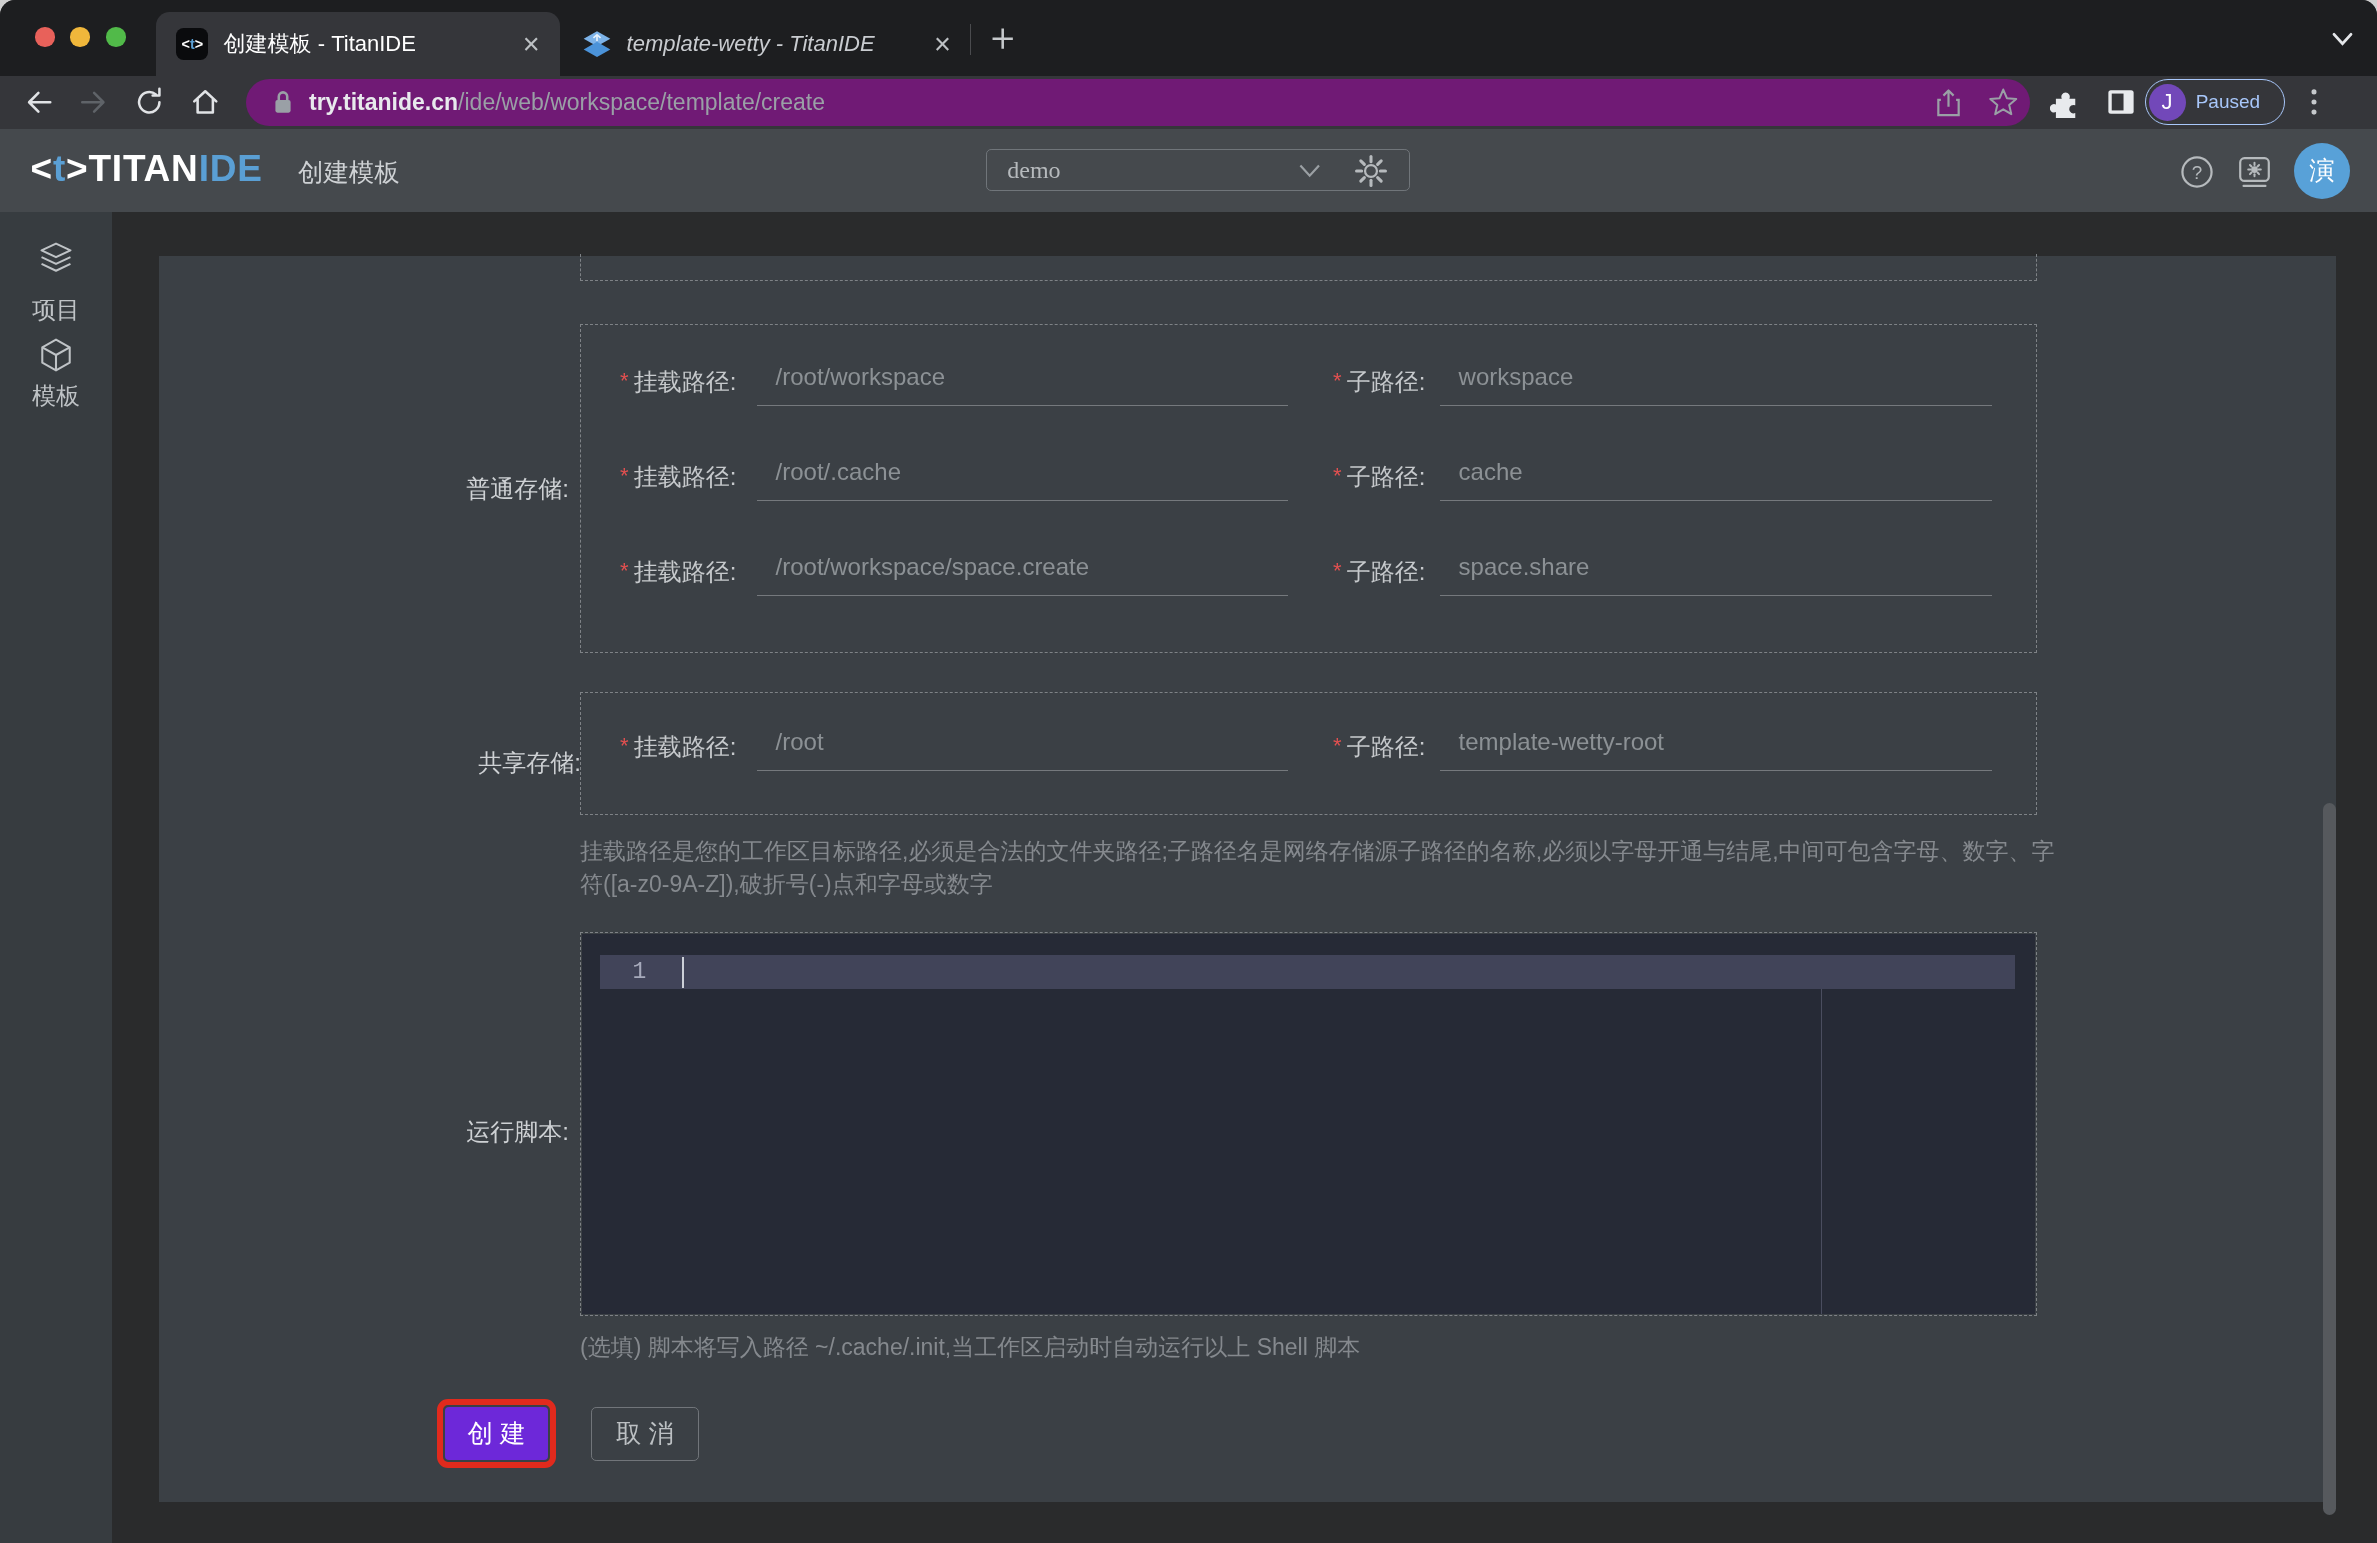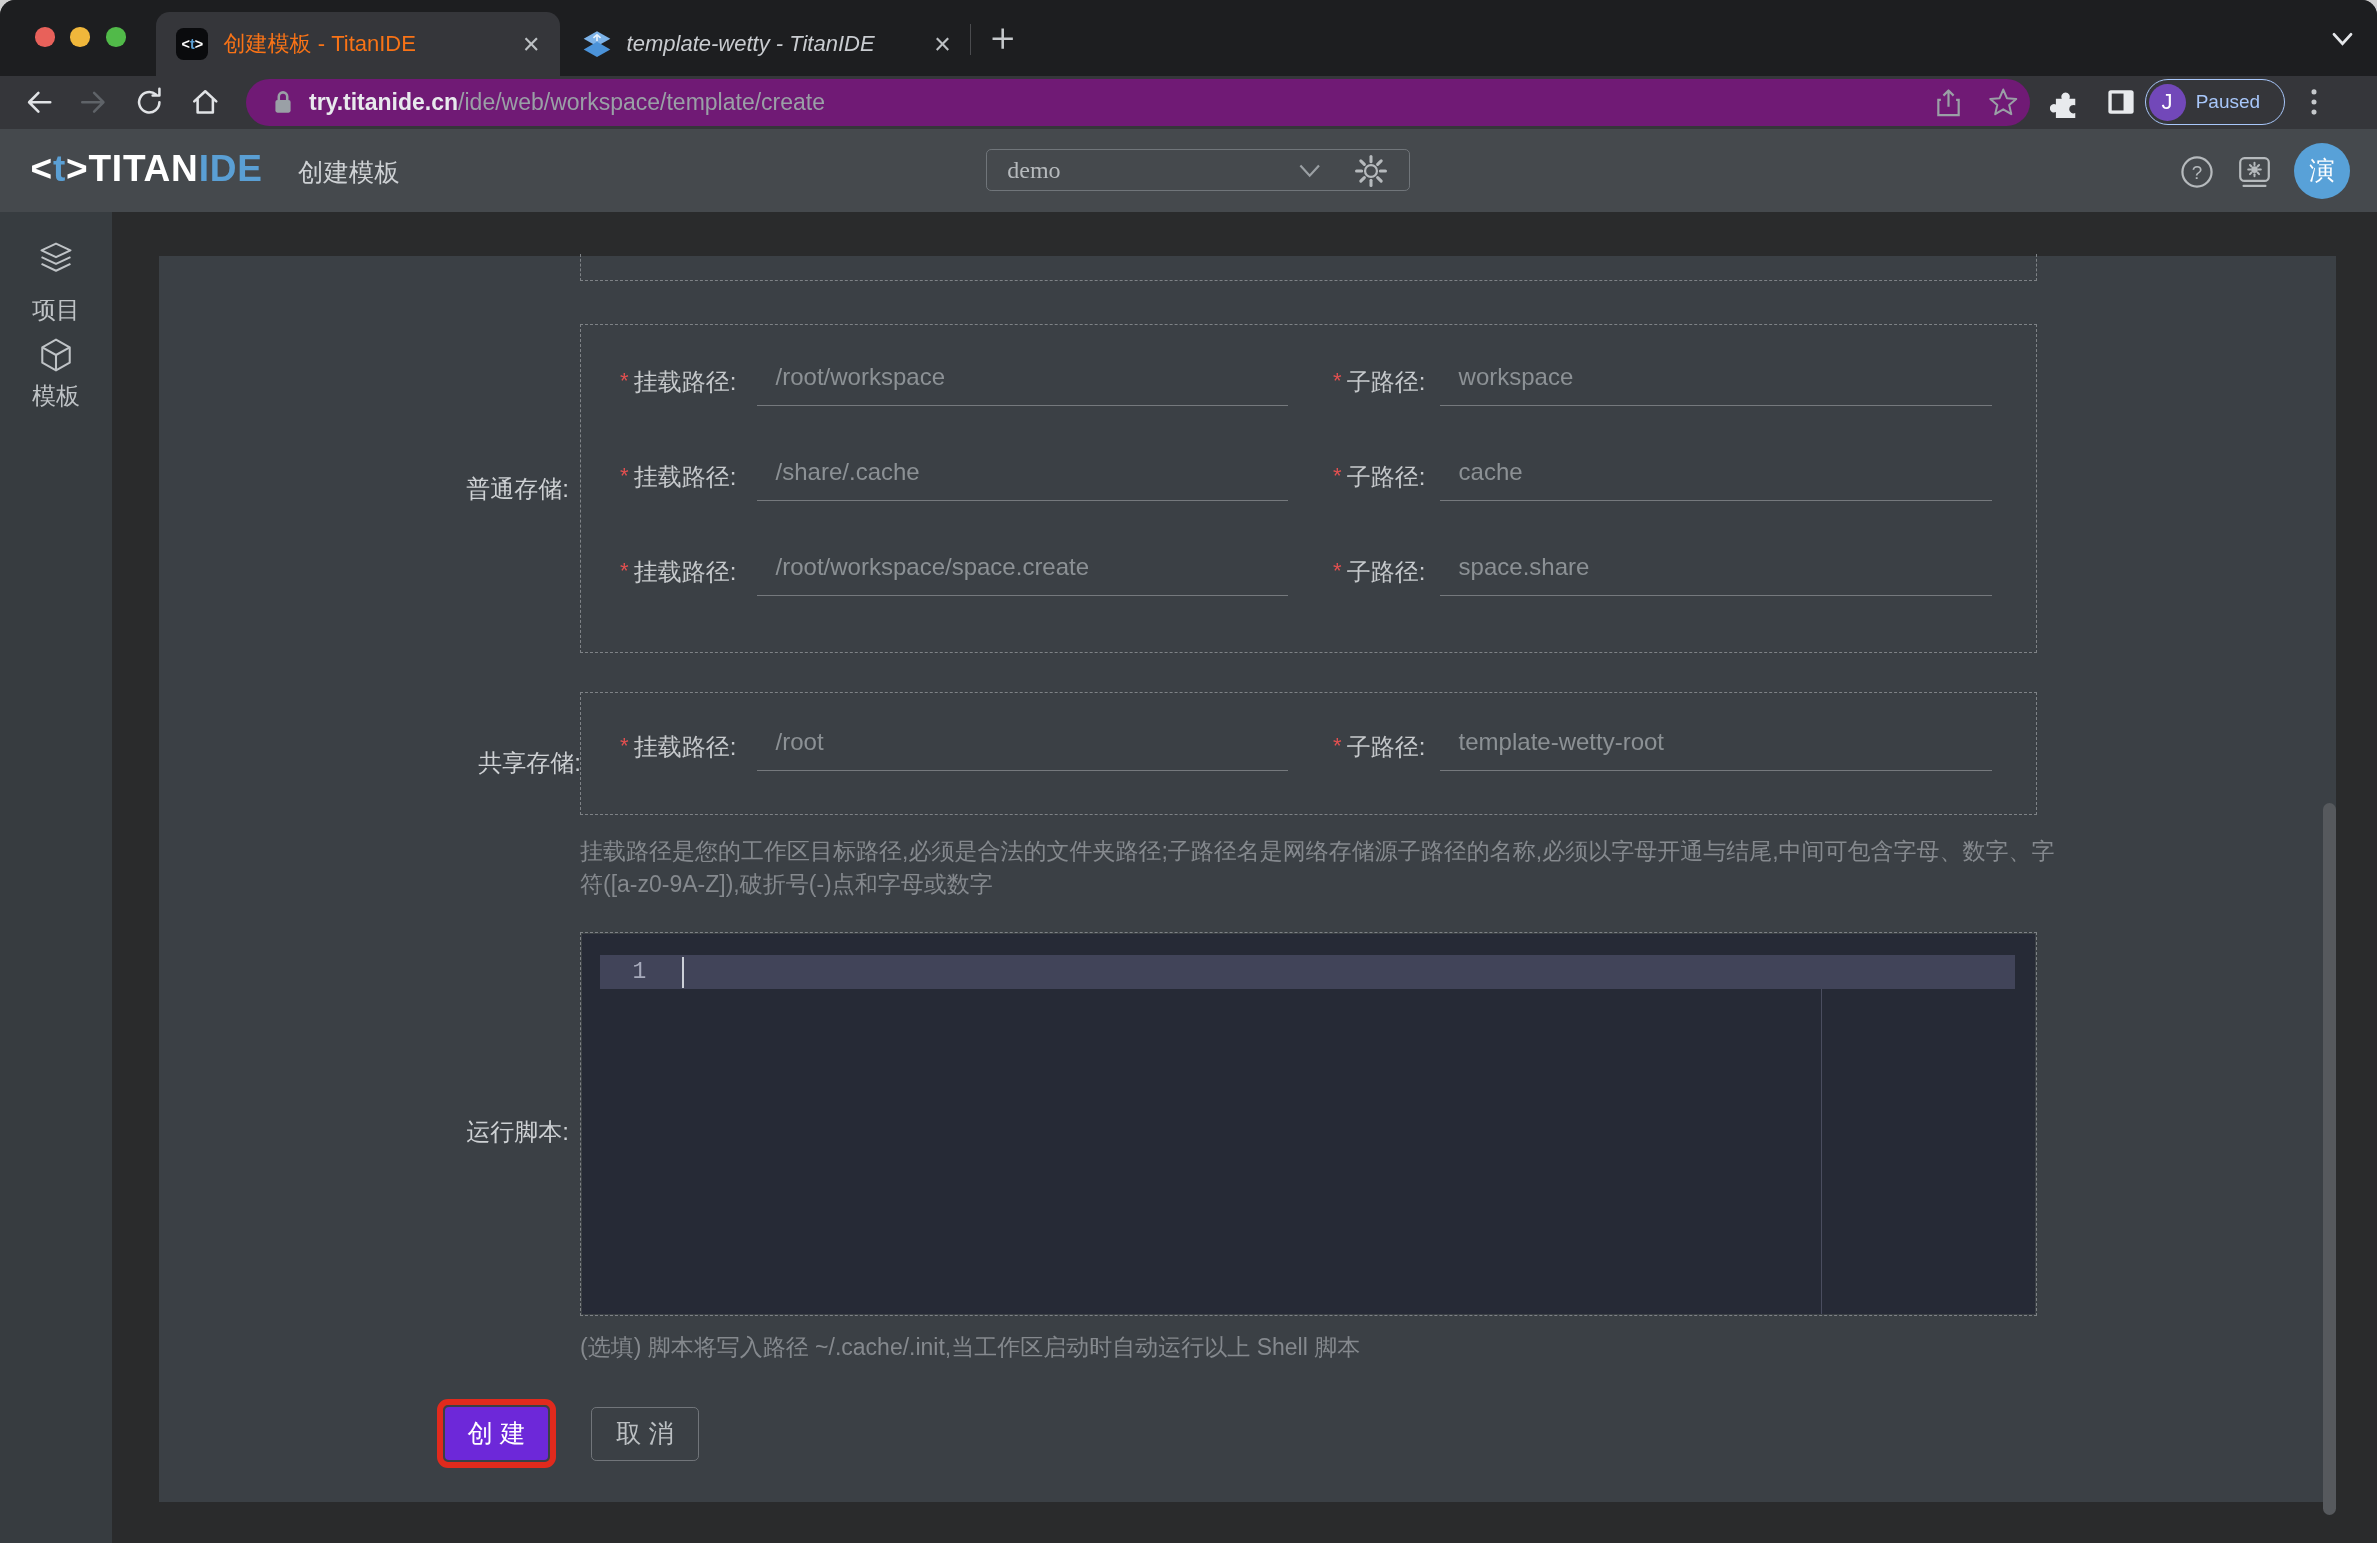--- a/index.html
+++ b/index.html
@@ -7,21 +7,21 @@
     border-radius:15.3px 15.3px 0 0;font-family:"Liberation Sans","DejaVu Sans",sans-serif;
     -webkit-font-smoothing:antialiased;}
   .abs{position:absolute;}
   svg{display:block;}
 
   
   .tabstrip{position:absolute;left:0;top:0;width:2377px;height:76px;background:#1d1e20;}
   .light{position:absolute;top:27px;width:19.5px;height:19.5px;border-radius:50%;}
   .tab{position:absolute;top:12px;height:64px;display:flex;align-items:center;}
   .tab.active{background:#35363a;border-radius:13.6px 13.6px 0 0;}
-  .tab-title{font-size:22px;color:#f97316;white-space:nowrap;}
+  .tab-title{font-size:22px;color:#ffffff;white-space:nowrap;}
   .tab .close{font-size:29px;color:#bdc1c4;line-height:1;margin-left:auto;}
   .favicon1{width:32px;height:32px;background:#0a0b0d;border-radius:7.6px;display:flex;align-items:center;justify-content:center;
     font-size:14.4px;font-weight:bold;color:#fff;letter-spacing:0;}
   .favicon1 .t{color:#5a9fd4;}
   .tab-sep{position:absolute;left:970px;top:24px;width:0.8px;height:30.5px;background:#4a4b4e;}
 
   
   .toolbar{position:absolute;left:0;top:76px;width:2377px;height:53px;background:#35363a;}
   .navbtn{position:absolute;top:11px;width:30.5px;height:30.5px;}
   .urlpill{position:absolute;left:246px;top:2.5px;width:1784px;height:47px;background:#701a75;border-radius:24px;display:flex;align-items:center;}
@@ -256,21 +256,21 @@
             </div>
           <div class="flabel" style="left:752px;"><span class="star">*</span><span>子路径:</span></div>
           <div class="finput" style="left:859px;width:552px;">
               <span class="v">workspace</span>
             </div>
         </div>
 
         <div class="frow" style="top:122px;">
           <div class="flabel" style="left:39px;"><span class="star">*</span><span>挂载路径:</span></div>
           <div class="finput" style="left:176px;width:531px;">
-              <span class="v">/share/.cache</span>
+              <span class="v">/root/.cache</span>
             </div>
           <div class="flabel" style="left:752px;"><span class="star">*</span><span>子路径:</span></div>
           <div class="finput" style="left:859px;width:552px;">
               <span class="v">cache</span>
             </div>
         </div>
 
         <div class="frow" style="top:217px;">
           <div class="flabel" style="left:39px;"><span class="star">*</span><span>挂载路径:</span></div>
           <div class="finput" style="left:176px;width:531px;">

